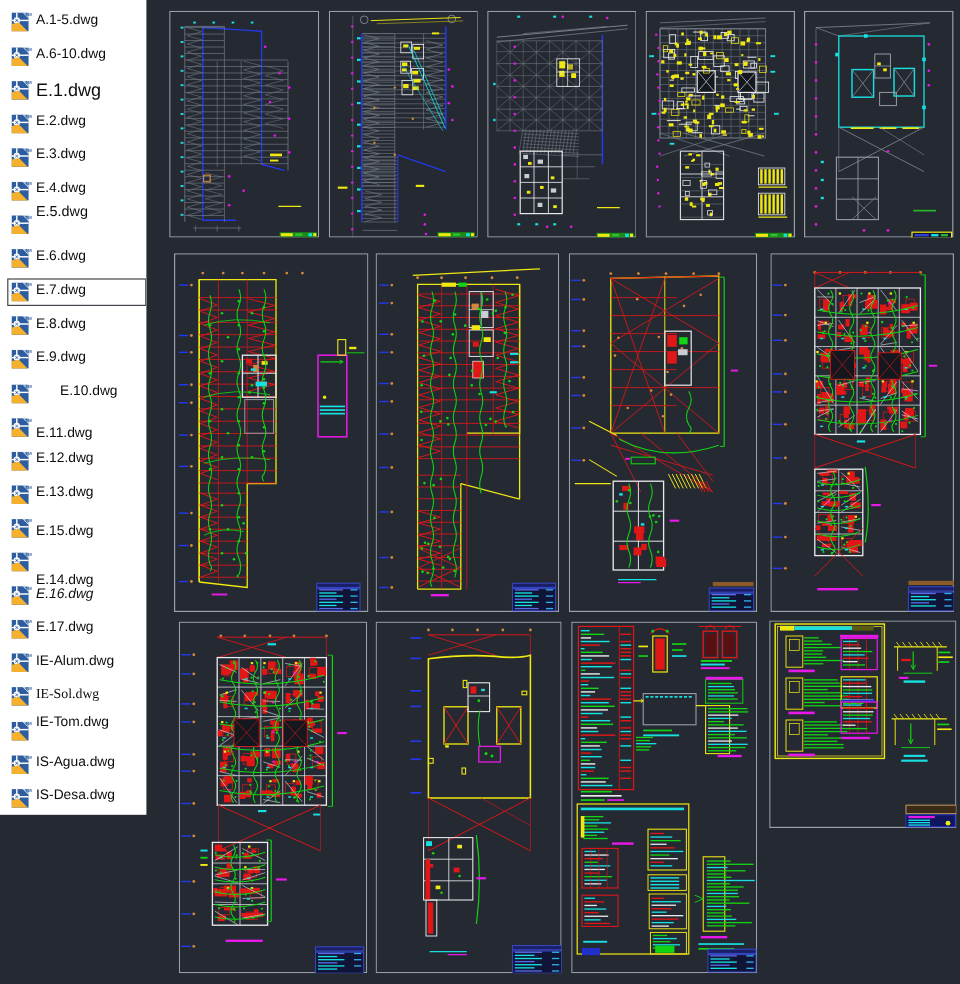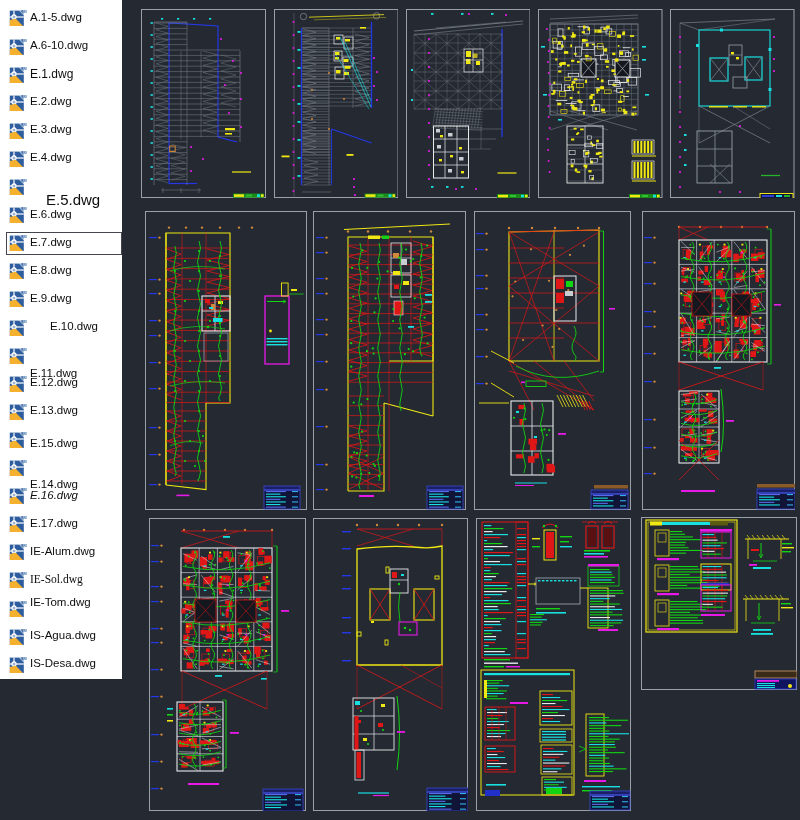--- a/index.html
+++ b/index.html
@@ -45,21 +45,21 @@
 <rect x="0.8" y="0.6" width="14" height="15.4" fill="#2d5d9f"></rect>
 <polygon points="10,0.6 14.8,0.6 14.8,5.4" fill="#f2f5f9"></polygon>
 <polygon points="11,1 14.4,4.4 14.4,1" fill="#6f93bf"></polygon>
 <rect x="0.8" y="6.4" width="14" height="1.2" fill="#fff"></rect>
 <rect x="4.4" y="0.6" width="1.2" height="9.4" fill="#fff"></rect>
 <circle cx="5" cy="7" r="2.1" fill="none" stroke="#fff" stroke-width="1.1"></circle>
 <circle cx="5" cy="7" r="0.7" fill="#2d5d9f"></circle>
 <polygon points="0.8,9.9 6.8,8.7 14,16 0.8,16" fill="#f5b02d"></polygon>
 <text x="17.6" y="3.4" font-size="3.8" fill="#3a67a5" font-family="Liberation Sans,sans-serif" font-weight="bold" text-anchor="end">TM</text>
 </svg>
-<div style="position:absolute;left:30px;top:67.1px;font-family:'Liberation Sans',sans-serif;font-size:12px;color:#0d0d0d;white-space:nowrap;">E.1.dwg</div>
+<div style="position:absolute;left:30px;top:67.1px;font-family:'Liberation Sans',sans-serif;font-size:15px;color:#0d0d0d;white-space:nowrap;">E.1.dwg</div>
   </div>
 
 <div style="position:absolute;left:0;top:0">
     <svg style="position:absolute;left:9px;top:94.70000000000002px" width="18" height="17" viewBox="0 0 18 17">
 <rect x="0.8" y="0.6" width="14" height="15.4" fill="#2d5d9f"></rect>
 <polygon points="10,0.6 14.8,0.6 14.8,5.4" fill="#f2f5f9"></polygon>
 <polygon points="11,1 14.4,4.4 14.4,1" fill="#6f93bf"></polygon>
 <rect x="0.8" y="6.4" width="14" height="1.2" fill="#fff"></rect>
 <rect x="4.4" y="0.6" width="1.2" height="9.4" fill="#fff"></rect>
 <circle cx="5" cy="7" r="2.1" fill="none" stroke="#fff" stroke-width="1.1"></circle>
@@ -105,21 +105,21 @@
 <rect x="0.8" y="0.6" width="14" height="15.4" fill="#2d5d9f"></rect>
 <polygon points="10,0.6 14.8,0.6 14.8,5.4" fill="#f2f5f9"></polygon>
 <polygon points="11,1 14.4,4.4 14.4,1" fill="#6f93bf"></polygon>
 <rect x="0.8" y="6.4" width="14" height="1.2" fill="#fff"></rect>
 <rect x="4.4" y="0.6" width="1.2" height="9.4" fill="#fff"></rect>
 <circle cx="5" cy="7" r="2.1" fill="none" stroke="#fff" stroke-width="1.1"></circle>
 <circle cx="5" cy="7" r="0.7" fill="#2d5d9f"></circle>
 <polygon points="0.8,9.9 6.8,8.7 14,16 0.8,16" fill="#f5b02d"></polygon>
 <text x="17.6" y="3.4" font-size="3.8" fill="#3a67a5" font-family="Liberation Sans,sans-serif" font-weight="bold" text-anchor="end">TM</text>
 </svg>
-<div style="position:absolute;left:30px;top:191px;font-family:'Liberation Sans',sans-serif;font-size:15px;color:#0d0d0d;white-space:nowrap;margin-left:16px;">E.5.dwg</div>
+<div style="position:absolute;left:30px;top:169px;font-family:'Liberation Sans',sans-serif;font-size:12px;color:#0d0d0d;white-space:nowrap;">E.5.dwg</div>
   </div>
 
 <div style="position:absolute;left:0;top:0">
     <svg style="position:absolute;left:9px;top:207.10000000000002px" width="18" height="17" viewBox="0 0 18 17">
 <rect x="0.8" y="0.6" width="14" height="15.4" fill="#2d5d9f"></rect>
 <polygon points="10,0.6 14.8,0.6 14.8,5.4" fill="#f2f5f9"></polygon>
 <polygon points="11,1 14.4,4.4 14.4,1" fill="#6f93bf"></polygon>
 <rect x="0.8" y="6.4" width="14" height="1.2" fill="#fff"></rect>
 <rect x="4.4" y="0.6" width="1.2" height="9.4" fill="#fff"></rect>
 <circle cx="5" cy="7" r="2.1" fill="none" stroke="#fff" stroke-width="1.1"></circle>
@@ -196,21 +196,21 @@
 <rect x="0.8" y="0.6" width="14" height="15.4" fill="#2d5d9f"></rect>
 <polygon points="10,0.6 14.8,0.6 14.8,5.4" fill="#f2f5f9"></polygon>
 <polygon points="11,1 14.4,4.4 14.4,1" fill="#6f93bf"></polygon>
 <rect x="0.8" y="6.4" width="14" height="1.2" fill="#fff"></rect>
 <rect x="4.4" y="0.6" width="1.2" height="9.4" fill="#fff"></rect>
 <circle cx="5" cy="7" r="2.1" fill="none" stroke="#fff" stroke-width="1.1"></circle>
 <circle cx="5" cy="7" r="0.7" fill="#2d5d9f"></circle>
 <polygon points="0.8,9.9 6.8,8.7 14,16 0.8,16" fill="#f5b02d"></polygon>
 <text x="17.6" y="3.4" font-size="3.8" fill="#3a67a5" font-family="Liberation Sans,sans-serif" font-weight="bold" text-anchor="end">TM</text>
 </svg>
-<div style="position:absolute;left:30px;top:367px;font-family:'Liberation Sans',sans-serif;font-size:11.5px;color:#0d0d0d;white-space:nowrap;">E.11.dwg</div>
+<div style="position:absolute;left:30px;top:355px;font-family:'Liberation Sans',sans-serif;font-size:11.5px;color:#0d0d0d;white-space:nowrap;">E.11.dwg</div>
   </div>
 
 <div style="position:absolute;left:0;top:0">
     <svg style="position:absolute;left:9px;top:375.7px" width="18" height="17" viewBox="0 0 18 17">
 <rect x="0.8" y="0.6" width="14" height="15.4" fill="#2d5d9f"></rect>
 <polygon points="10,0.6 14.8,0.6 14.8,5.4" fill="#f2f5f9"></polygon>
 <polygon points="11,1 14.4,4.4 14.4,1" fill="#6f93bf"></polygon>
 <rect x="0.8" y="6.4" width="14" height="1.2" fill="#fff"></rect>
 <rect x="4.4" y="0.6" width="1.2" height="9.4" fill="#fff"></rect>
 <circle cx="5" cy="7" r="2.1" fill="none" stroke="#fff" stroke-width="1.1"></circle>

